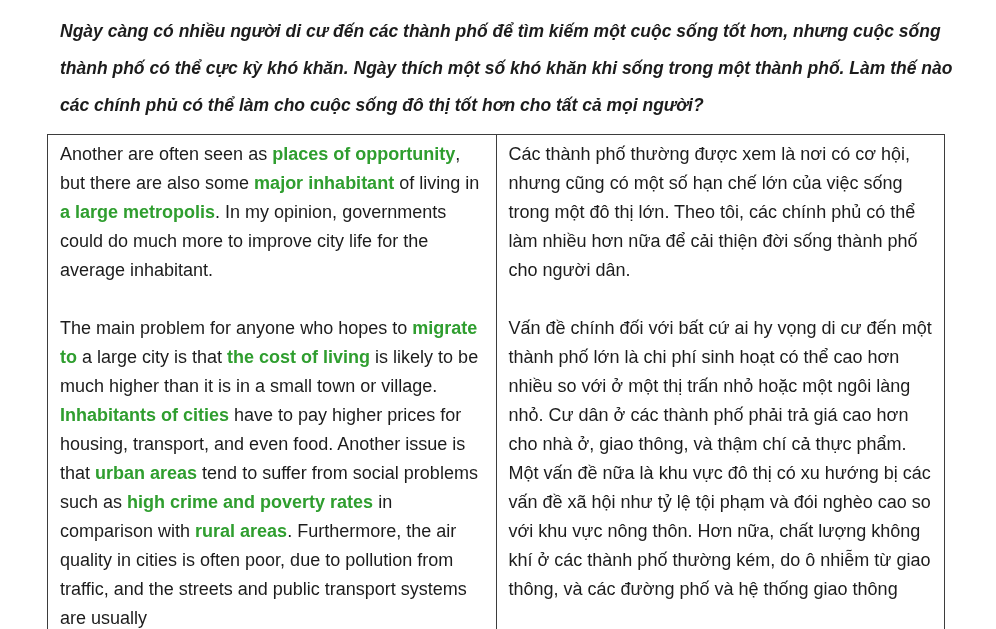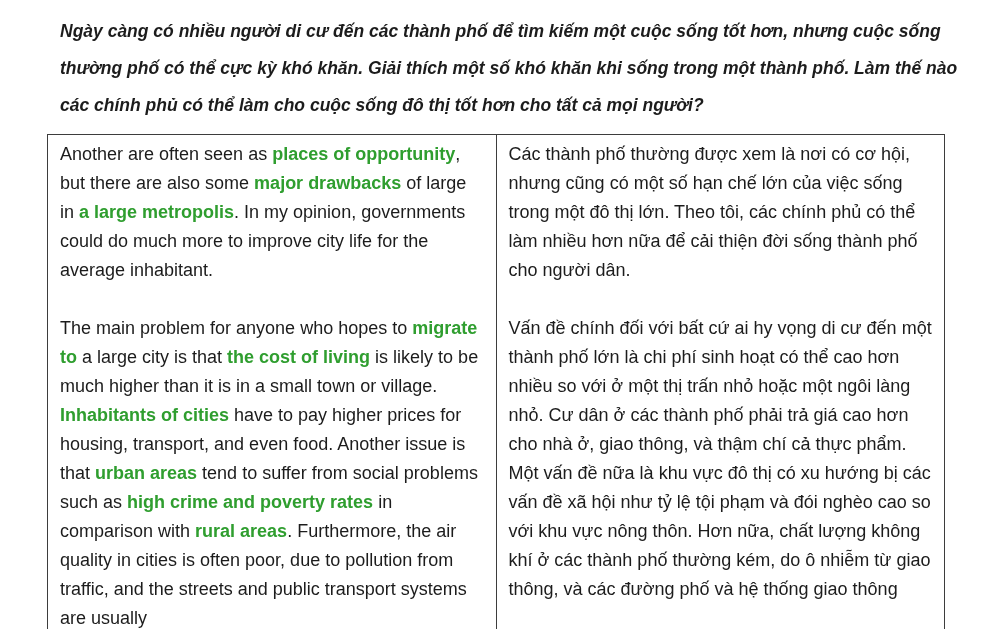--- a/index.html
+++ b/index.html
@@ -44,27 +44,27 @@
     color: var(--ink);
   }
   .essay-table p { margin: 0 0 29px 0; }
   .hl { color: var(--green); font-weight: bold; text-align: right; }
 </style>
 </head>
 <body>
 
 <div class="page">
 
-  <div class="prompt">Ngày càng có nhiều người di cư đến các thành phố để tìm kiếm một cuộc sống tốt hơn, nhưng cuộc sống thường phố có thể cực kỳ khó khăn. Giải thích một số khó khăn khi sống trong một thành phố. Làm thế nào các chính phủ có thể làm cho cuộc sống đô thị tốt hơn cho tất cả mọi người?</div>
+  <div class="prompt">Ngày càng có nhiều người di cư đến các thành phố để tìm kiếm một cuộc sống tốt hơn, nhưng cuộc sống thành phố có thể cực kỳ khó khăn. Ngày thích một số khó khăn khi sống trong một thành phố. Làm thế nào các chính phủ có thể làm cho cuộc sống đô thị tốt hơn cho tất cả mọi người?</div>
 
   <table class="essay-table">
     <tbody>
       <tr>
         <td>
-            <p><span>Another are often seen as </span><span class="hl">places of opportunity</span><span>, but there are also some </span><span class="hl">major drawbacks</span><span> of large in </span><span class="hl">a large metropolis</span><span>. In my opinion, governments could do much more to improve city life for the average inhabitant.</span></p>
+            <p><span>Another are often seen as </span><span class="hl">places of opportunity</span><span>, but there are also some </span><span class="hl">major inhabitant</span><span> of living in </span><span class="hl">a large metropolis</span><span>. In my opinion, governments could do much more to improve city life for the average inhabitant.</span></p>
             <p><span>The main problem for anyone who hopes to </span><span class="hl">migrate to</span><span> a large city is that </span><span class="hl">the cost of living</span><span> is likely to be much higher than it is in a small town or village. </span><span class="hl">Inhabitants of cities</span><span> have to pay higher prices for housing, transport, and even food. Another issue is that </span><span class="hl">urban areas</span><span> tend to suffer from social problems such as </span><span class="hl">high crime and poverty rates</span><span> in comparison with </span><span class="hl">rural areas</span><span>. Furthermore, the air quality in cities is often poor, due to pollution from traffic, and the streets and public transport systems are usually</span></p>
           </td>
         <td>
             <p><span>Các thành phố thường được xem là nơi có cơ hội, nhưng cũng có một số hạn chế lớn của việc sống trong một đô thị lớn. Theo tôi, các chính phủ có thể làm nhiều hơn nữa để cải thiện đời sống thành phố cho người dân.</span></p>
             <p><span>Vấn đề chính đối với bất cứ ai hy vọng di cư đến một thành phố lớn là chi phí sinh hoạt có thể cao hơn nhiều so với ở một thị trấn nhỏ hoặc một ngôi làng nhỏ. Cư dân ở các thành phố phải trả giá cao hơn cho nhà ở, giao thông, và thậm chí cả thực phẩm. Một vấn đề nữa là khu vực đô thị có xu hướng bị các vấn đề xã hội như tỷ lệ tội phạm và đói nghèo cao so với khu vực nông thôn. Hơn nữa, chất lượng không khí ở các thành phố thường kém, do ô nhiễm từ giao thông, và các đường phố và hệ thống giao thông</span></p>
           </td>
       </tr>
     </tbody>
   </table>
 

